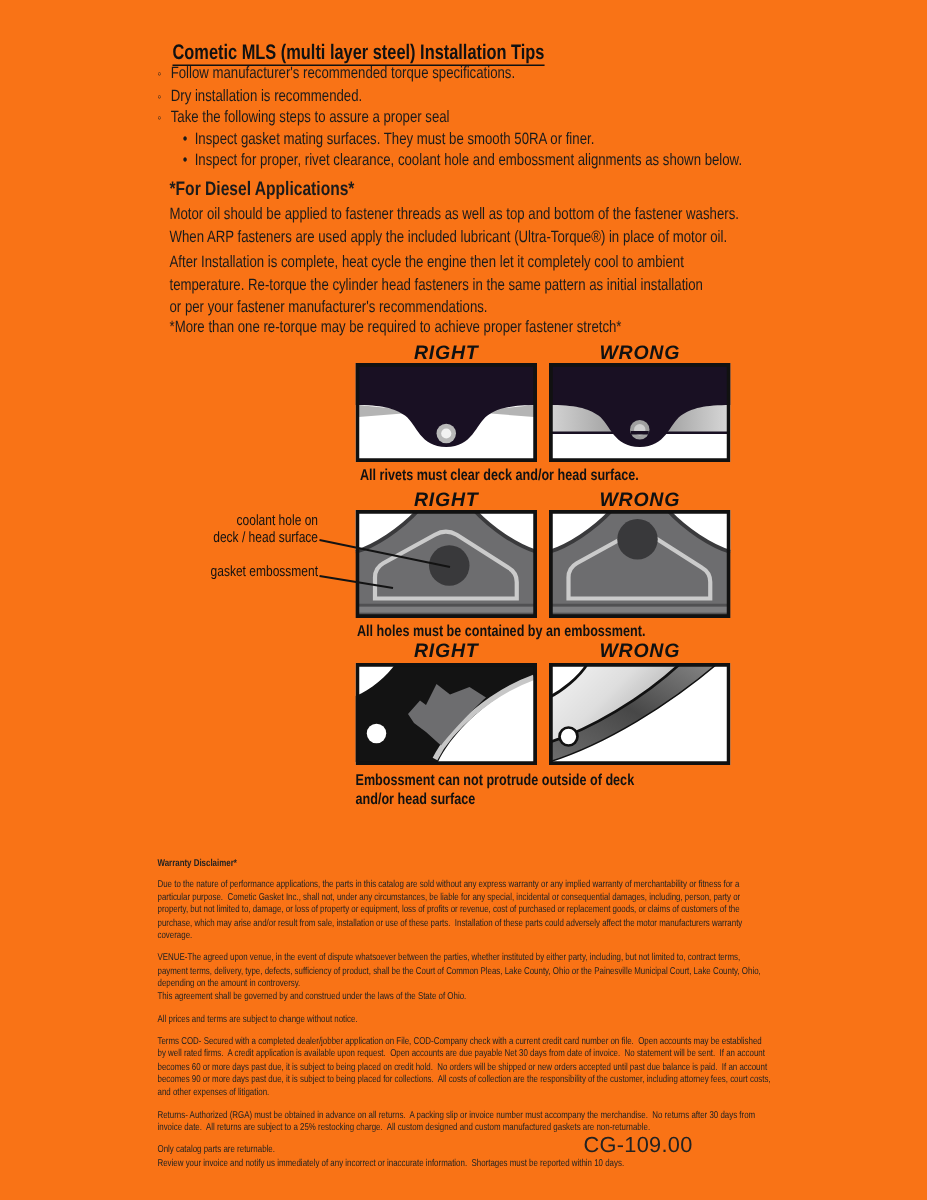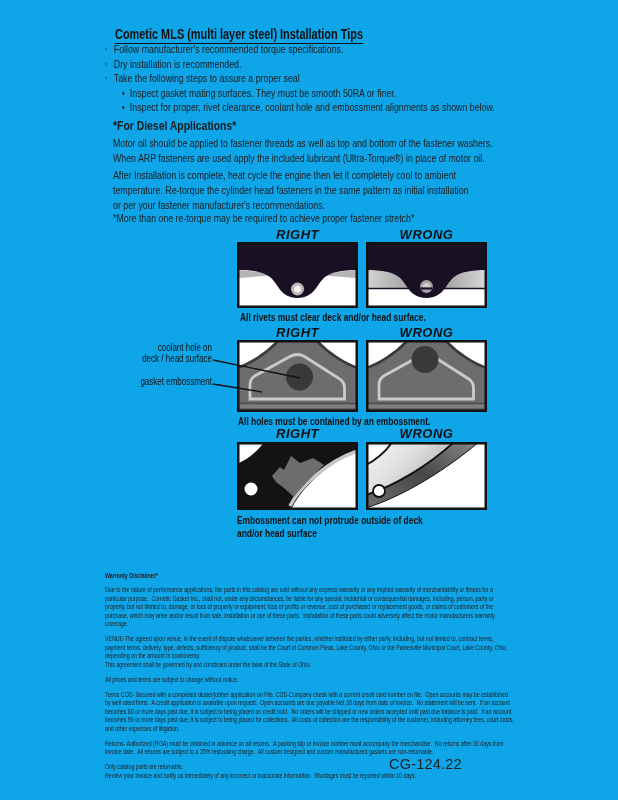--- a/index.html
+++ b/index.html
@@ -2,21 +2,21 @@
 <html><head>
 <meta charset="utf-8">
 <style>
   * { margin:0; padding:0; box-sizing:border-box; }
   html,body { background:#ffffff; }
   body {
     width:618px; height:800px;
     font-family:"Liberation Sans", sans-serif;
     color:#1b1b1b;
   }
-  .page { position:relative; width:618px; height:800px; background:#0ea5e9; overflow:hidden; }
+  .page { position:relative; width:618px; height:800px; background:#f97316; overflow:hidden; }
   .abs { position:absolute; }
   .cx  { transform:scaleX(0.8);  transform-origin:0 0; }
   .cxr { transform:scaleX(0.8);  transform-origin:100% 0; }
   .pre { white-space:pre-wrap; }
 
   #title {
     left:115px; top:26px;
     font-size:14px; font-weight:bold; color:#111;
     border-bottom:1.8px solid #111; padding-bottom:1px;
     transform:scaleX(0.78); transform-origin:0 0;
@@ -201,15 +201,15 @@
     <div class="d-p">Due to the nature of performance applications, the parts in this catalog are sold without any express warranty or any implied warranty of merchantability or fitness for a particular purpose.  Cometic Gasket Inc., shall not, under any circumstances, be liable for any special, incidental or consequential damages, including, person, party or property, but not limited to, damage, or loss of property or equipment, loss of profits or revenue, cost of purchased or replacement goods, or claims of customers of the purchase, which may arise and/or result from sale, installation or use of these parts.  Installation of these parts could adversely affect the motor manufacturers warranty coverage.</div>
     <div class="d-p">VENUE-The agreed upon venue, in the event of dispute whatsoever between the parties, whether instituted by either party, including, but not limited to, contract terms, payment terms, delivery, type, defects, sufficiency of product, shall be the Court of Common Pleas, Lake County, Ohio or the Painesville Municipal Court, Lake County, Ohio, depending on the amount in controversy.
 This agreement shall be governed by and construed under the laws of the State of Ohio.</div>
     <div class="d-p">All prices and terms are subject to change without notice.</div>
     <div class="d-p">Terms COD- Secured with a completed dealer/jobber application on File, COD-Company check with a current credit card number on file.  Open accounts may be established by well rated firms.  A credit application is available upon request.  Open accounts are due payable Net 30 days from date of invoice.  No statement will be sent.  If an account becomes 60 or more days past due, it is subject to being placed on credit hold.  No orders will be shipped or new orders accepted until past due balance is paid.  If an account becomes 90 or more days past due, it is subject to being placed for collections.  All costs of collection are the responsibility of the customer, including attorney fees, court costs, and other expenses of litigation.</div>
     <div class="d-p">Returns- Authorized (RGA) must be obtained in advance on all returns.  A packing slip or invoice number must accompany the merchandise.  No returns after 30 days from invoice date.  All returns are subject to a 25% restocking charge.  All custom designed and custom manufactured gaskets are non-returnable.</div>
     <div class="d-p">Only catalog parts are returnable.
 Review your invoice and notify us immediately of any incorrect or inaccurate information.  Shortages must be reported within 10 days.</div>
   </div>
 
-  <div id="pagenum" class="abs">CG-124.22</div>
+  <div id="pagenum" class="abs">CG-109.00</div>
 
 </div>
 
 </body></html>

